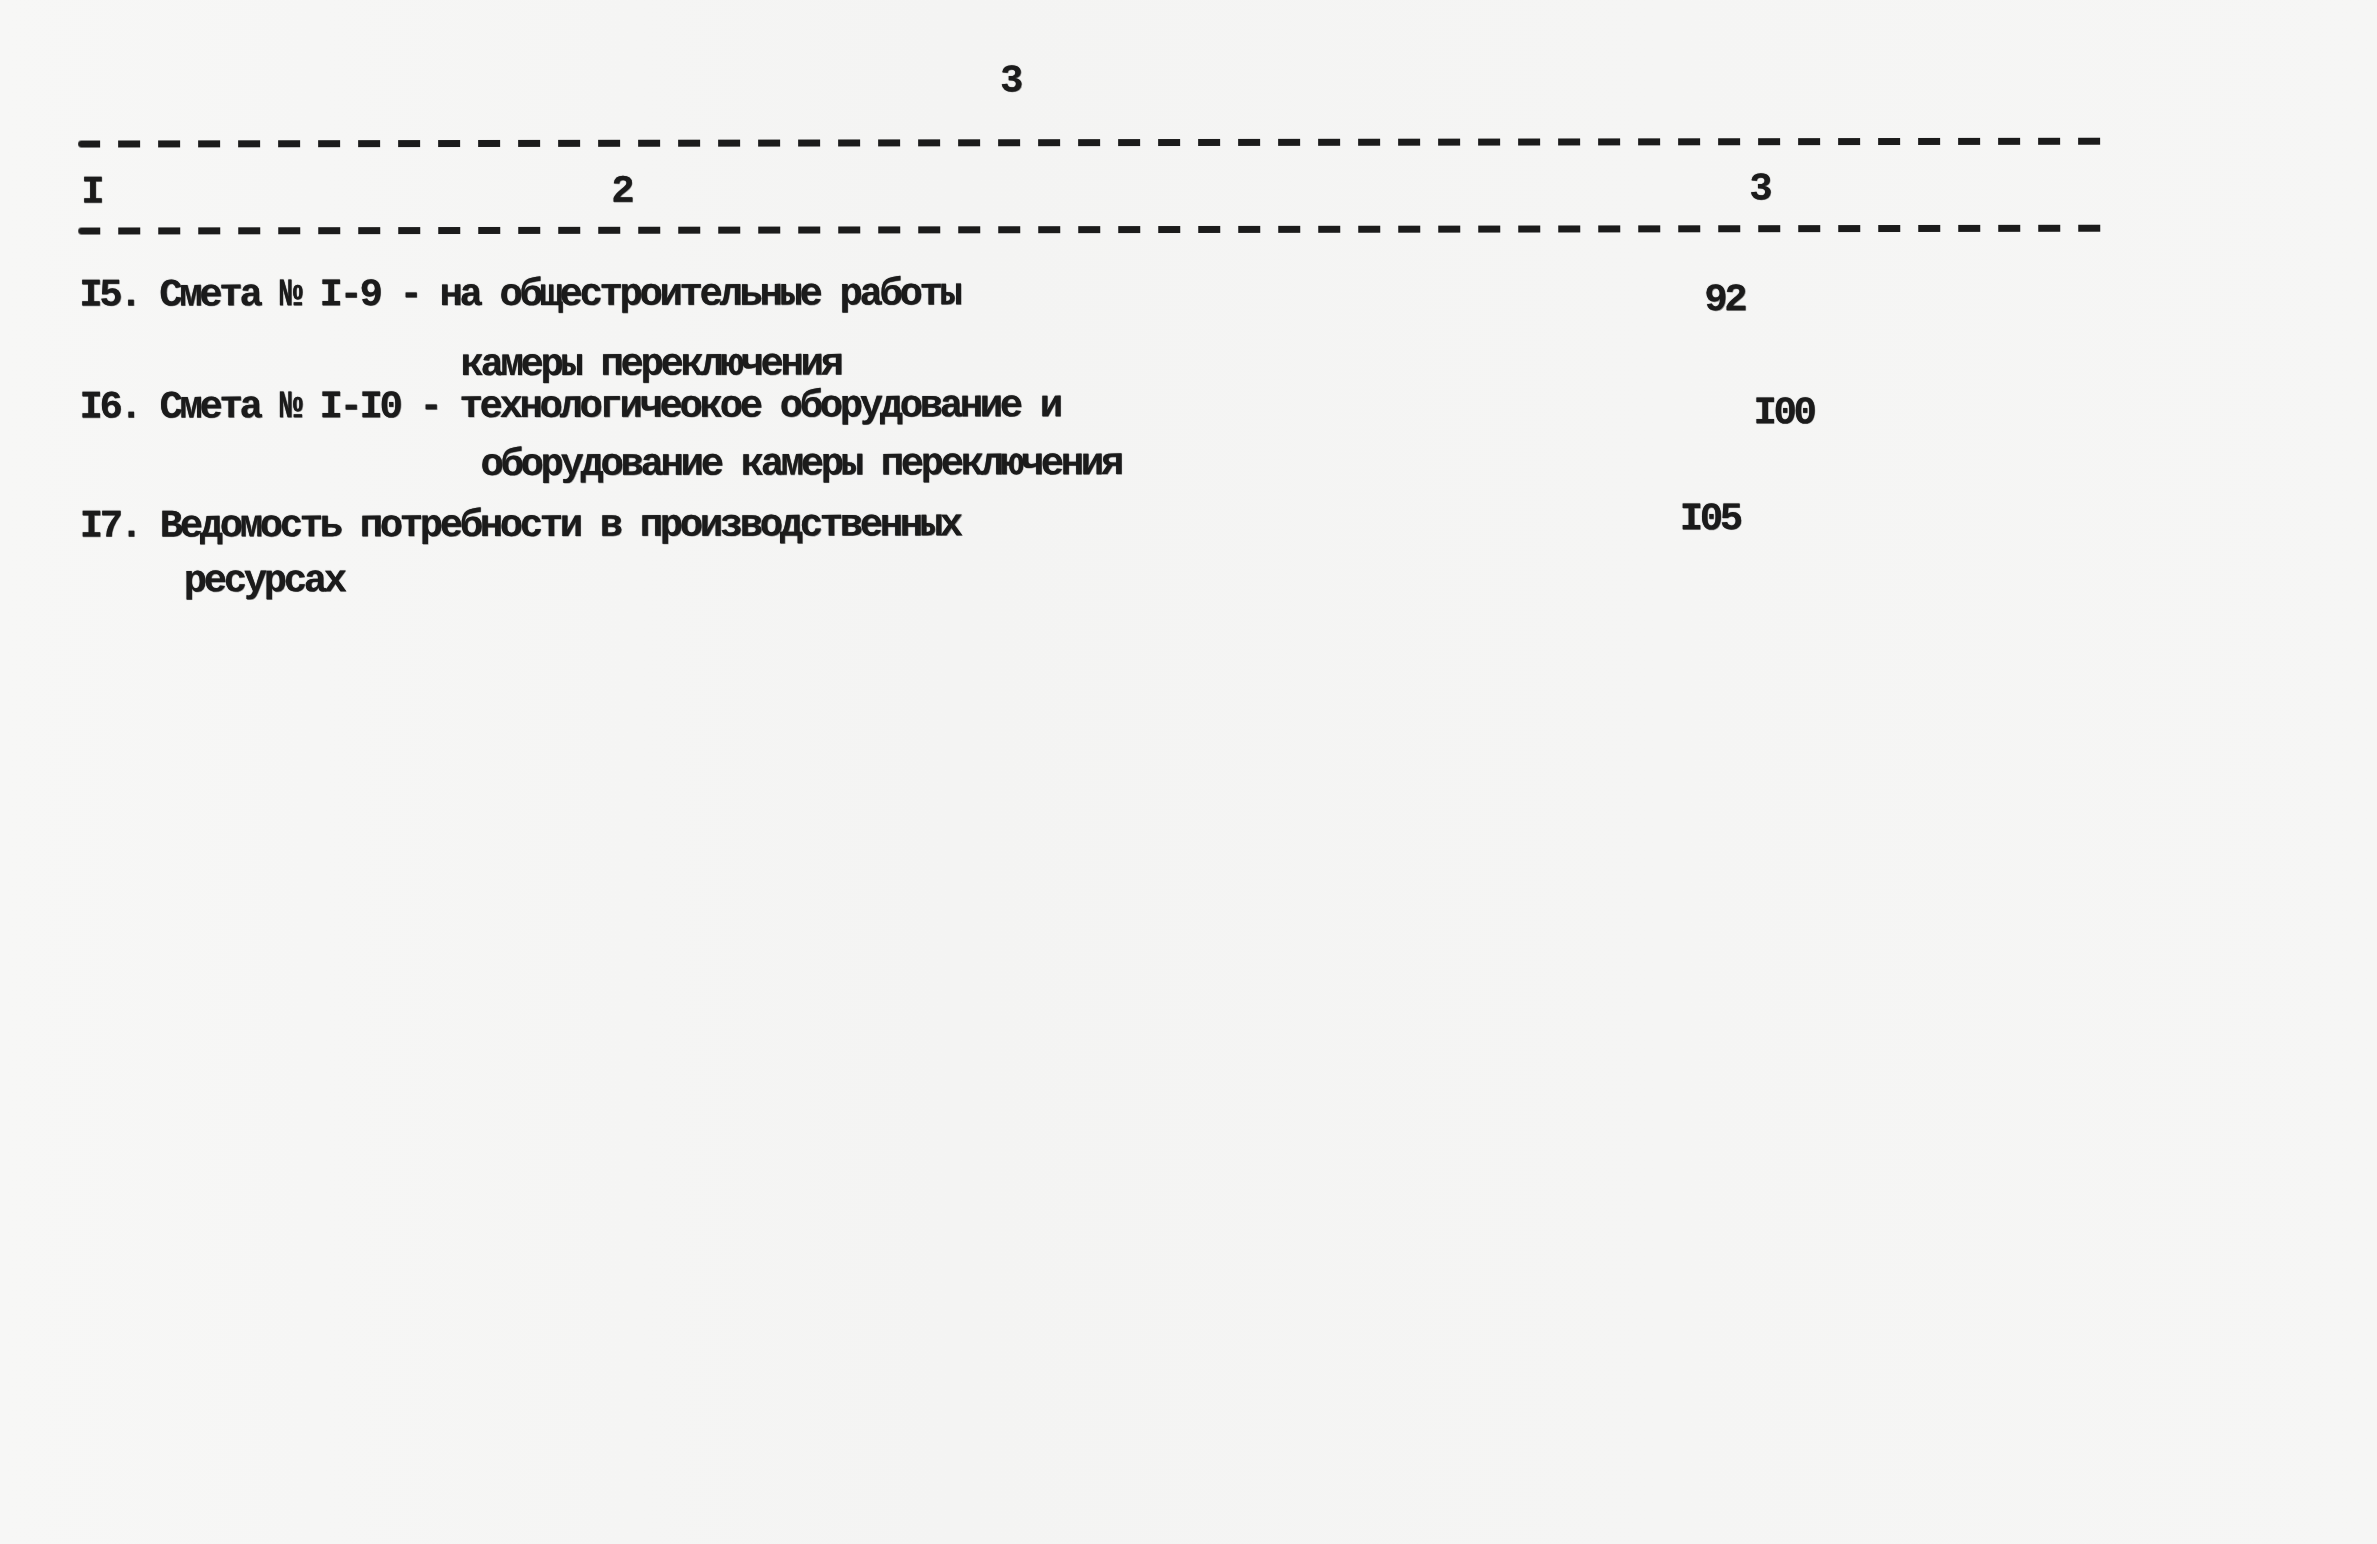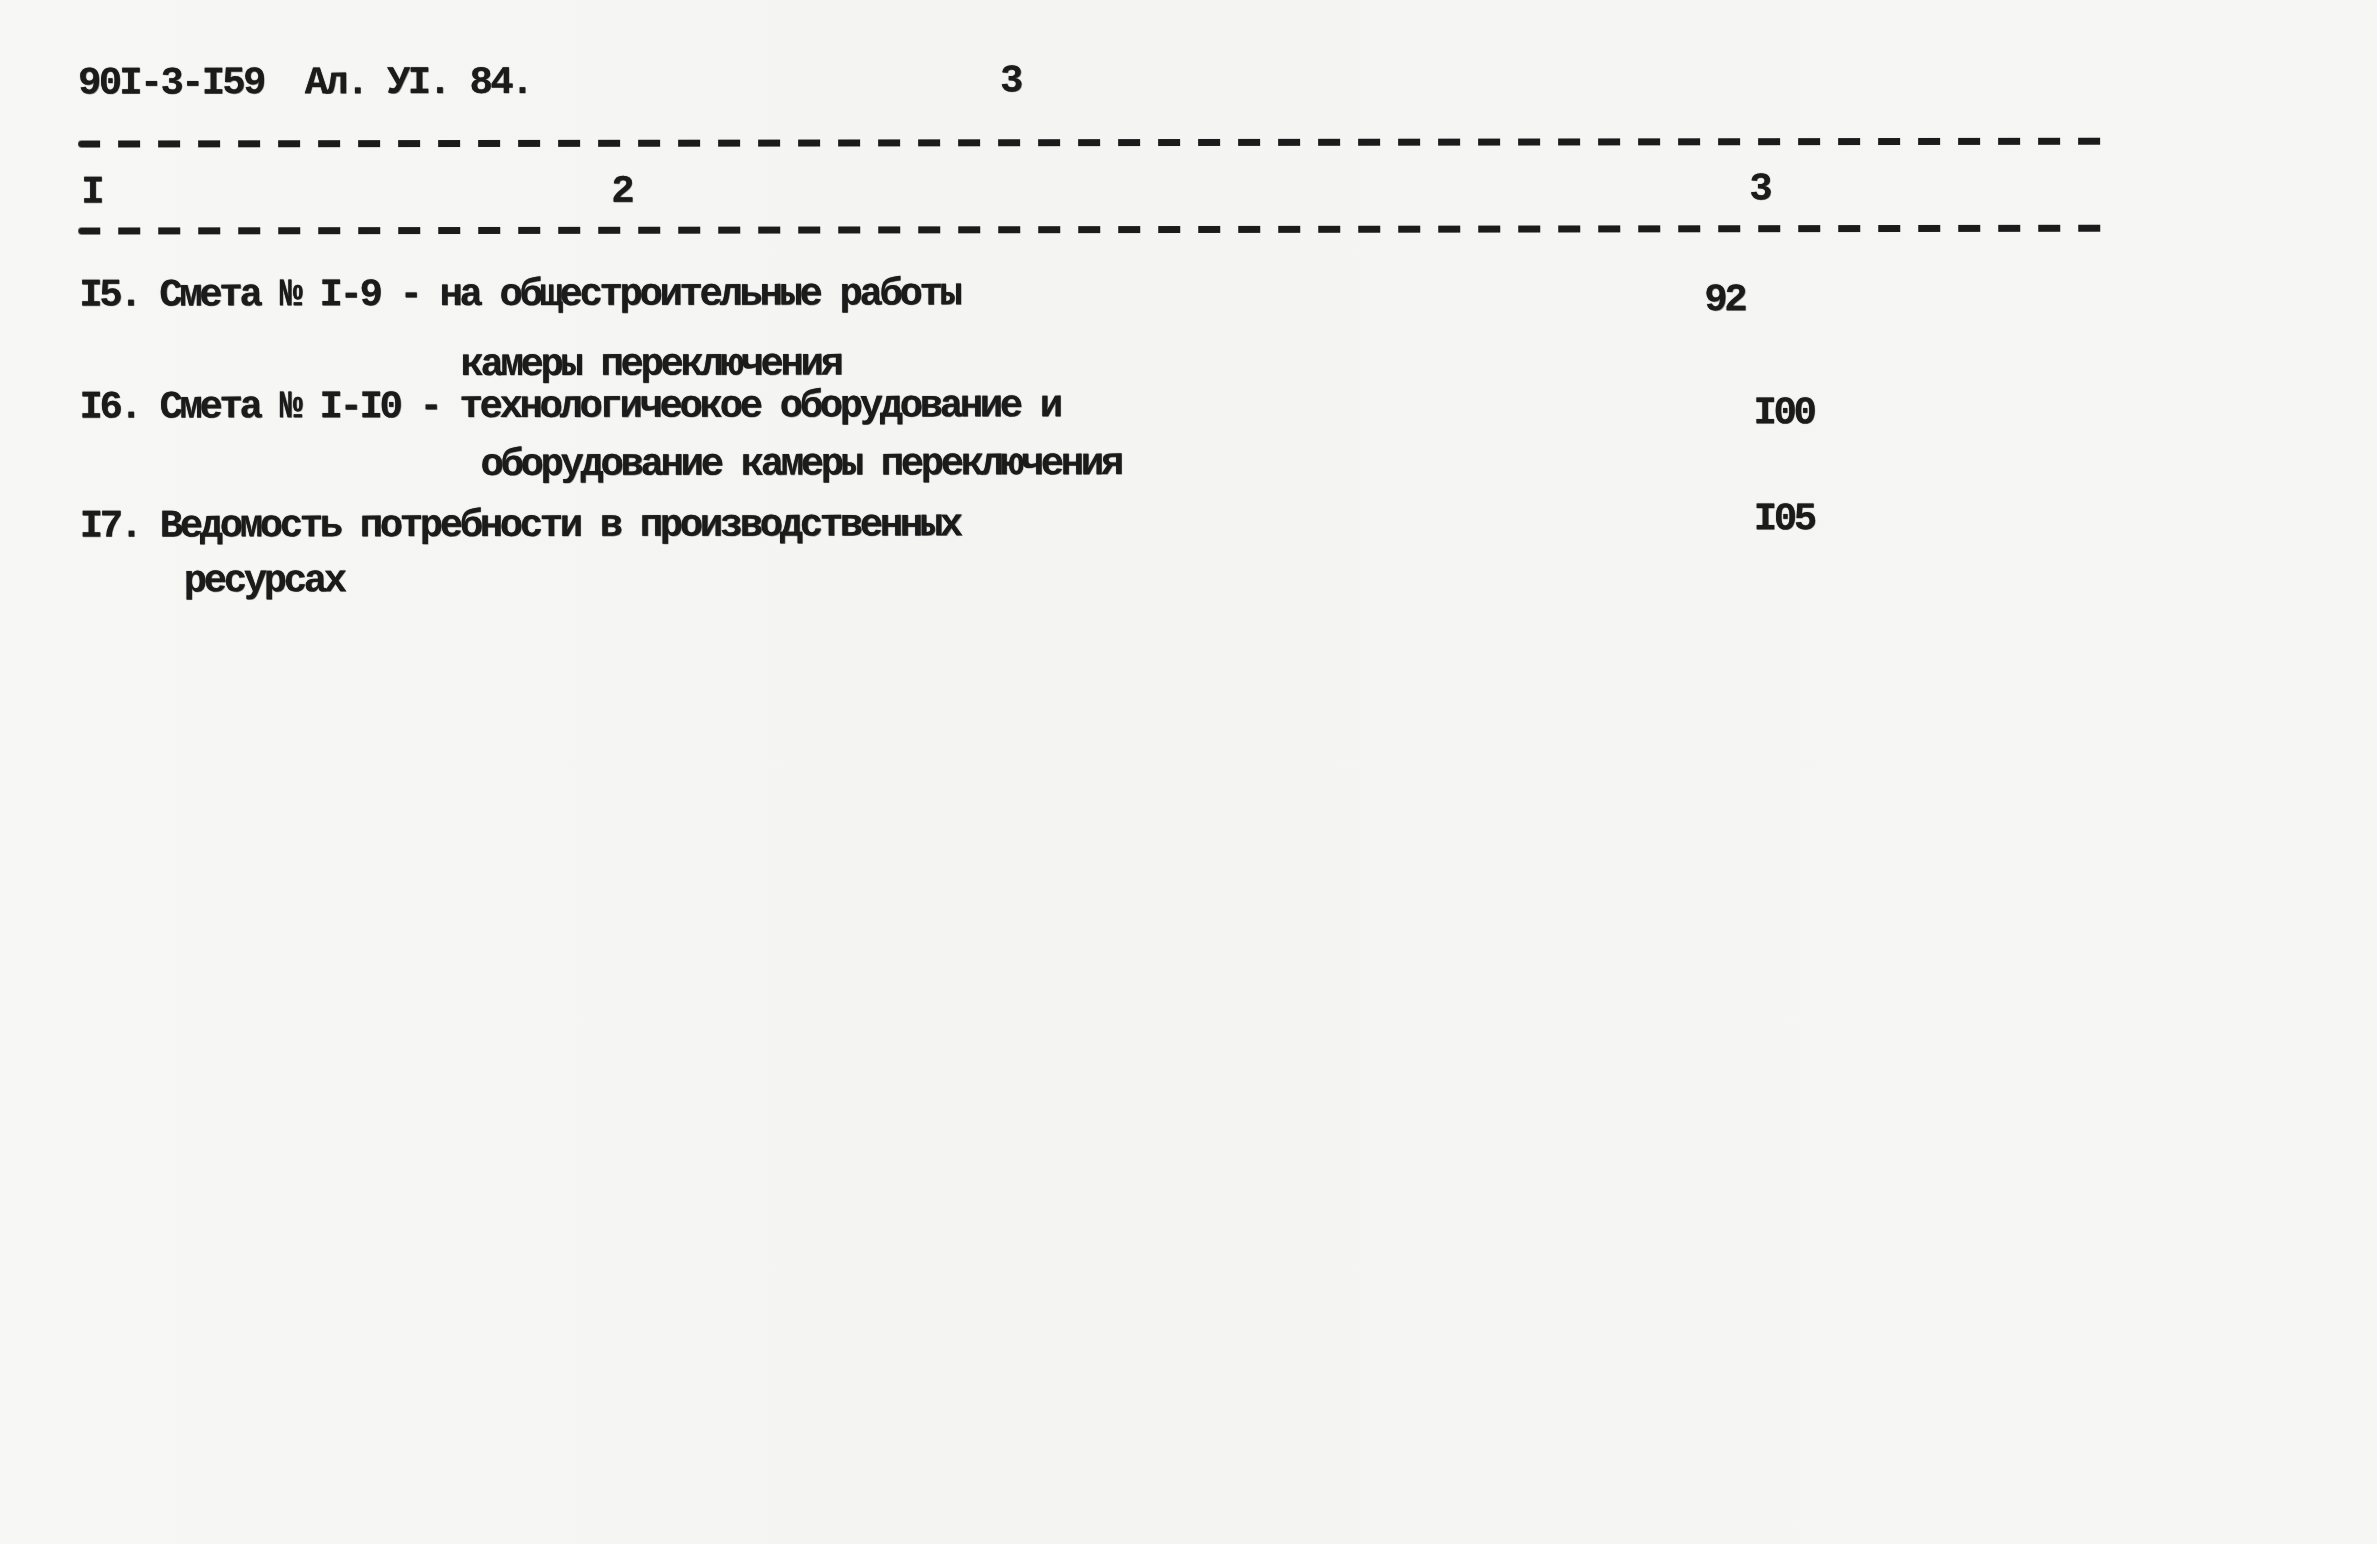--- a/index.html
+++ b/index.html
@@ -48,21 +48,20 @@
     );
     border-radius: 3.4px;
     filter: blur(0.2px);
   }
 </style>
 </head>
 <body>
 
 <div id="sheet">
 
-  <div class="abs txt title" style="left:79px; top:63px;">90I-3-I59  Ал. УI. 84.</div>
 
   <div class="abs txt" style="left:1001px; top:62px;">3</div>
 
   <div class="dashrule" style="left:79px; top:139px; width:2036px;"></div>
 
   <div class="abs txt" style="left:82px; top:172px;">I</div>
 
   <div class="abs txt" style="left:612px; top:172px;">2</div>
 
   <div class="abs txt" style="left:1750px; top:171px;">3</div>
@@ -77,17 +76,17 @@
 
   <div>
     <div class="abs txt" style="left:80px; top:387px;">I6. Смета № I-I0 - технологичеокое оборудование и</div>
     <div class="abs txt" style="left:481px; top:445px;">оборудование камеры переключения</div>
     <div class="abs txt" style="left:1730px; top:395px;margin-left:24px;">I00</div>
   </div>
 
   <div>
     <div class="abs txt" style="left:80px; top:506px;">I7. Ведомость потребности в производственных</div>
     <div class="abs txt" style="left:184px; top:561px;">ресурсах</div>
-    <div class="abs txt" style="left:1754px; top:501px;">I05</div>
+    <div class="abs txt" style="left:1680px; top:501px;">I05</div>
   </div>
 
 </div>
 
 
 </body></html>

